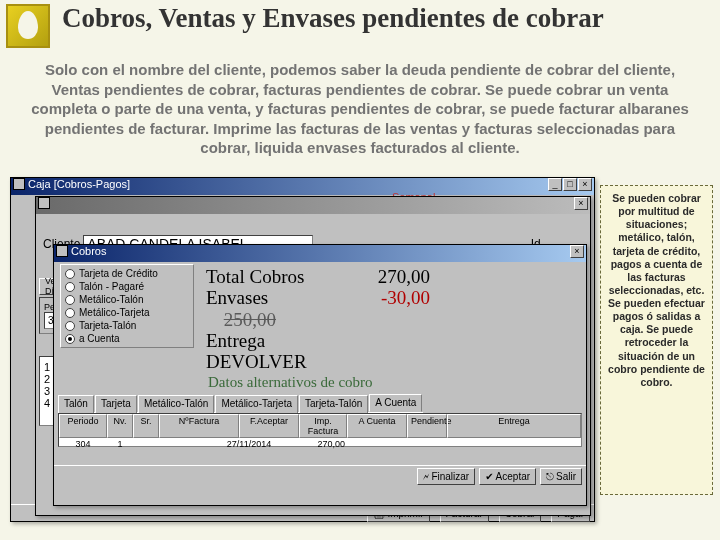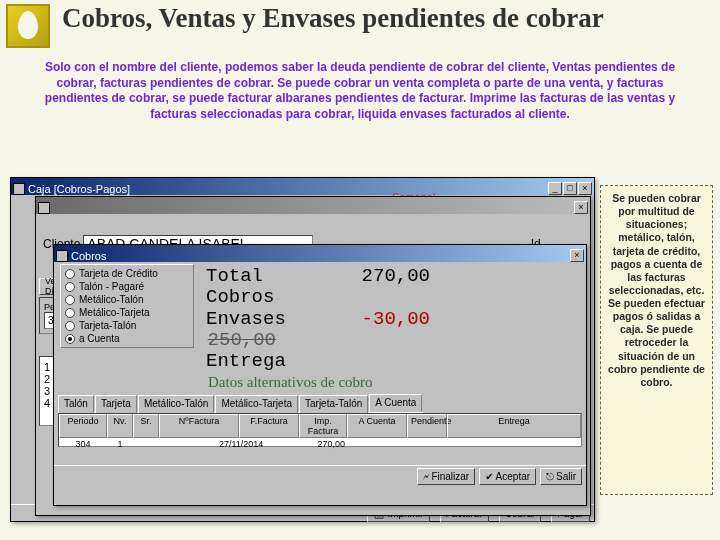--- a/index.html
+++ b/index.html
@@ -1,26 +1,26 @@
 <!DOCTYPE html>
 <html><head>
 <meta charset="utf-8">
 <style>
   *{box-sizing:border-box;margin:0;padding:0}
   body{width:720px;height:540px;overflow:hidden;font-family:Arial,sans-serif;background:#f5f5e8;position:relative}
   .page-title{font-family:"Times New Roman",serif;font-size:27px;font-weight:bold;color:#333;position:absolute;top:3px;left:62px;right:10px}
-  .page-desc{font-family:Arial,sans-serif;font-weight:bold;font-size:12px;color:#6d28d9;position:absolute;top:60px;left:30px;right:30px;text-align:center;line-height:1.3}
+  .page-desc{font-family:Arial,sans-serif;font-weight:bold;font-size:15px;color:#737373;position:absolute;top:60px;left:30px;right:30px;text-align:center;line-height:1.3}
   .logo{position:absolute;top:4px;left:6px;width:44px;height:44px;background:linear-gradient(135deg,#e8d020,#b3a010);border:2px solid #a89010}
   .logo:before{content:"";position:absolute;top:5px;left:10px;width:20px;height:28px;border-radius:50% 50% 50% 50%/60% 60% 40% 40%;background:#f5f5e8}
   .bg-ribbon{position:absolute;top:180px;left:300px;width:240px;height:160px;opacity:.12;background:radial-gradient(circle at 60% 40%,#c01919 0 40%,transparent 41%)}
   .bg-text{position:absolute;top:280px;left:310px;font-size:80px;font-weight:bold;color:#a78c2c;opacity:.25;pointer-events:none}
   .sidebox{position:absolute;top:185px;right:7px;width:113px;height:310px;border:1px dashed #6a6a3a;background:#f8f6da;padding:6px 4px;font-family:Arial;font-weight:bold;font-size:10.5px;color:#2a2a2a;text-align:center;line-height:1.25}
   
   .win{position:absolute;background:#c0c0c0;border:1px solid #000;box-shadow:2px 2px 4px rgba(0,0,0,.3);font-family:Tahoma,Arial,sans-serif;font-size:11px;color:#000}
-  .titlebar{height:17px;background:linear-gradient(to right,#0a246a,#a6caf0);color:#fff;display:flex;align-items:flex-end;padding:0 2px;font-size:11px}
+  .titlebar{height:17px;background:linear-gradient(to right,#0a246a,#a6caf0);color:#fff;display:flex;align-items:flex-start;padding:0 2px;font-size:11px}
   .titlebar .ico{width:12px;height:12px;background:#c0c0c0;border:1px solid #000;margin-right:3px}
   .titlebar .sp{flex:1}
   .titlebar .btn{width:14px;height:13px;background:#c0c0c0;border:1px solid #fff;border-right-color:#404040;border-bottom-color:#404040;margin-left:1px;font-size:9px;line-height:10px;text-align:center;color:#000}
   .row{display:flex;align-items:center;padding:2px 4px;gap:3px}
   .lbl{font-size:12px}
   .inp{background:#fff;border:1px solid #808080;border-top-color:#404040;border-left-color:#404040;height:17px;padding:1px 3px;font-size:14px}
   .btn3d{background:#c0c0c0;border:1px solid #fff;border-right-color:#404040;border-bottom-color:#404040;height:17px;padding:0 5px;font-size:10px;display:inline-flex;align-items:center;gap:2px}
   .radio{display:flex;align-items:center;gap:4px;font-size:10px;padding:1px 2px}
   .radio .dot{width:10px;height:10px;border-radius:50%;background:#fff;border:1px solid #404040;position:relative}
   .radio.sel .dot:after{content:"";position:absolute;top:2px;left:2px;width:4px;height:4px;border-radius:50%;background:#000}
@@ -35,21 +35,21 @@
   #win-caja{top:177px;left:10px;width:585px;height:345px}
   #win-caja .body{padding:2px}
   #win-caja .rightdata{position:absolute;right:6px;top:245px;font-size:11px;text-align:right;line-height:1.5}
   
   #win-ventas{top:196px;left:35px;width:556px;height:320px}
   #ventas-body{padding:3px}
   .semanal{position:absolute;top:191px;left:392px;color:#c03434;font-size:11px}
   
   #win-cobros{top:244px;left:53px;width:534px;height:262px}
   #cobros-body{position:relative;height:225px}
-  .totals{position:absolute;left:152px;top:4px;font-family:Liberation Mono, monospace;font-size:19px;line-height:1.12}
+  .totals{position:absolute;left:152px;top:4px;font-family:Liberation Serif, serif;font-size:19px;line-height:1.12}
   .totals .r{display:flex;gap:24px}
   .totals .k{width:130px}
   .totals .v{width:70px;text-align:right}
   .neg{color:#b00000}
   .totals .strike{text-decoration:line-through;color:#5a5a5a}
   .datos-alt{position:absolute;left:154px;top:112px;font-family:"Times New Roman",serif;font-size:15px;color:#3a6a3a}
   .radios{position:absolute;left:6px;top:2px;width:134px;border:1px solid #808080;border-top-color:#fff;border-left-color:#fff;padding:2px 2px;background:#c0c0c0}
   .pay-tabs{position:absolute;left:4px;top:132px}
   .pay-grid-wrap{position:absolute;left:4px;top:151px;right:4px;height:34px;background:#fff;border:1px solid #808080;border-top-color:#404040;border-left-color:#404040}
   .win-footer{position:absolute;left:0;right:0;bottom:0;height:22px;display:flex;align-items:center;justify-content:flex-end;gap:4px;padding:2px 4px;border-top:1px solid #fff;background:#c0c0c0}
@@ -177,51 +177,54 @@
       <div class="r">
           <span class="k">Envases</span>
           <span class="v neg">-30,00</span>
         </div>
       <div class="r strike">
           <span class="v">250,00</span>
         </div>
       <div class="r">
           <span class="k">Entrega</span>
         </div>
+      <div class="r">
+          <span class="k">DEVOLVER</span>
+        </div>
     </div>
 
     <div class="datos-alt">Datos alternativos de cobro</div>
 
     <div class="tabbar pay-tabs">
       <div class="tab">Talón</div>
       <div class="tab">Tarjeta</div>
       <div class="tab">Metálico-Talón</div>
       <div class="tab">Metálico-Tarjeta</div>
       <div class="tab">Tarjeta-Talón</div>
       <div class="tab act">A Cuenta</div>
     </div>
 
     <div class="pay-grid-wrap">
       <div class="grid-hdr">
         <div class="c" style="width:48px">Periodo</div>
         <div class="c" style="width:26px">Nv.</div>
         <div class="c" style="width:26px">Sr.</div>
         <div class="c" style="width:80px">NºFactura</div>
-        <div class="c" style="width:60px">F.Factura</div>
+        <div class="c" style="width:60px">F.Aceptar</div>
         <div class="c" style="width:48px">Imp. Factura</div>
         <div class="c" style="width:60px">A Cuenta</div>
         <div class="c" style="width:40px">Pendiente</div>
         <div class="c" style="flex:1">Entrega</div>
       </div>
       <div style="display:flex;font-size:9px;padding:1px 0">
         <div style="width:48px;text-align:center">304</div>
         <div style="width:26px;text-align:center">1</div>
         <div style="width:26px"></div>
         <div style="width:60px"></div>
-        <div style="width:60px;text-align:left">27/11/2014</div>
+        <div style="width:60px;text-align:center">27/11/2014</div>
         <div style="width:70px;text-align:right;padding-right:4px">270,00</div>
         <div style="width:60px"></div>
         <div style="width:60px"></div>
         <div style="flex:1"></div>
       </div>
     </div>
 
     <div class="win-footer">
       <span class="btn3d">
           <span>🗲</span>

